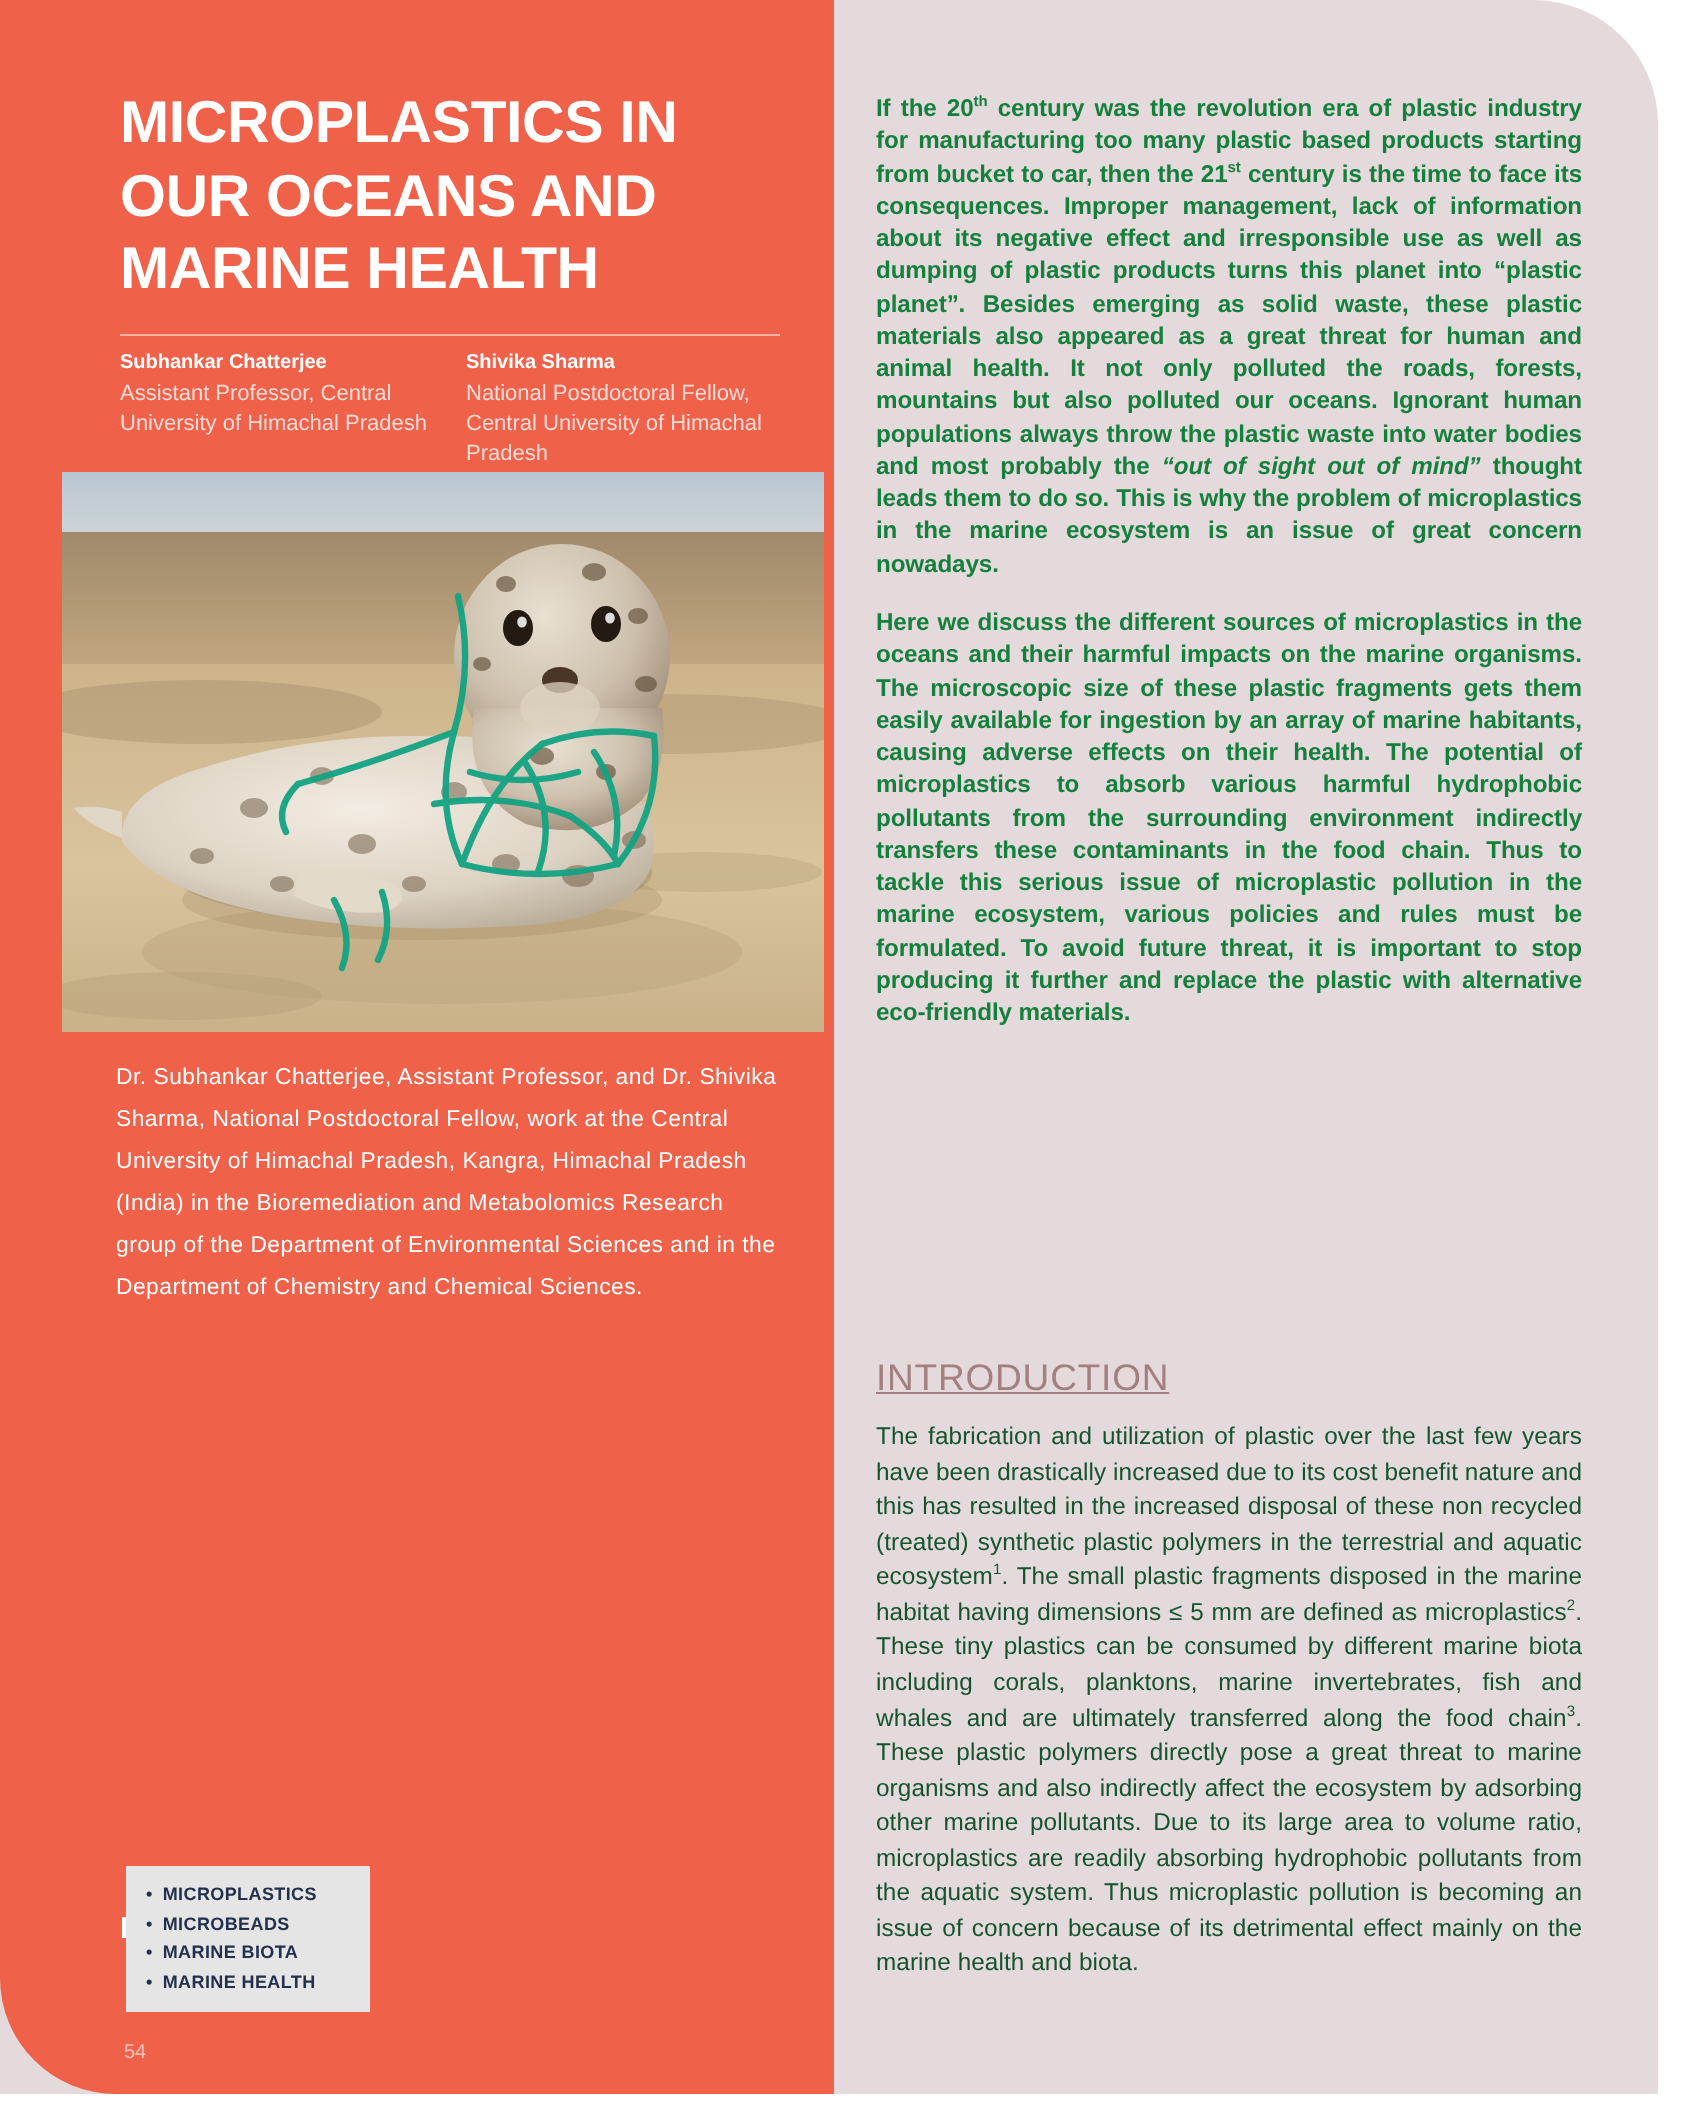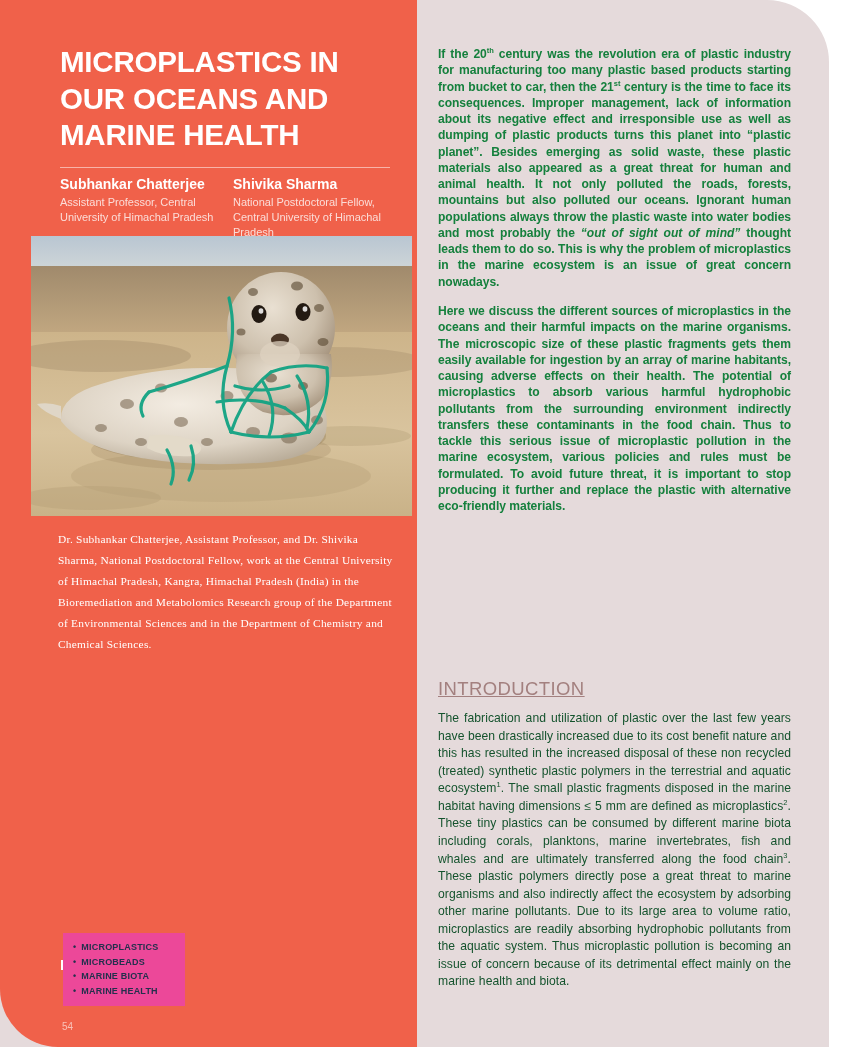--- a/index.html
+++ b/index.html
@@ -67,21 +67,21 @@
     border-bottom: 1px solid rgba(255,255,255,0.52);
     padding: 7px 0 8px 0;
     display: flex;
     gap: 16px;
   }
   .author {
     width: 157px;
   }
   .author-name {
     color: #ffffff;
-    font-size: 14px;
+    font-size: 10px;
     font-weight: bold;
     line-height: 1.35;
     margin-bottom: 1px;
   }
   .author-affil {
     color: rgba(255,255,255,0.78);
     font-size: 11px;
     line-height: 1.38;
   }
 
@@ -100,41 +100,40 @@
   
   .bio {
     position: absolute;
     left: 58px;
     top: 529px;
     width: 336px;
     color: #ffffff;
     font-size: 11.4px;
     line-height: 1.85;
     letter-spacing: 0.25px;
-    font-family: Liberation Serif, serif;
   }
 
   
   .kw-title {
     position: absolute;
     left: 60px;
     top: 912px;
     color: #ffffff;
     font-size: 15px;
     font-weight: bold;
     letter-spacing: 0.3px;
     margin-top: 44px;
   }
   .kw-box {
     position: absolute;
     left: 63px;
     top: 933px;
     width: 102px;
     padding: 7px 10px 8px 10px;
-    background: #ec4899;
+    background: #e5e5e5;
   }
   .kw-item {
     color: #23304d;
     font-size: 9px;
     font-weight: bold;
     line-height: 1.62;
     letter-spacing: 0.2px;
     white-space: nowrap;
   }
   .kw-item::before {

